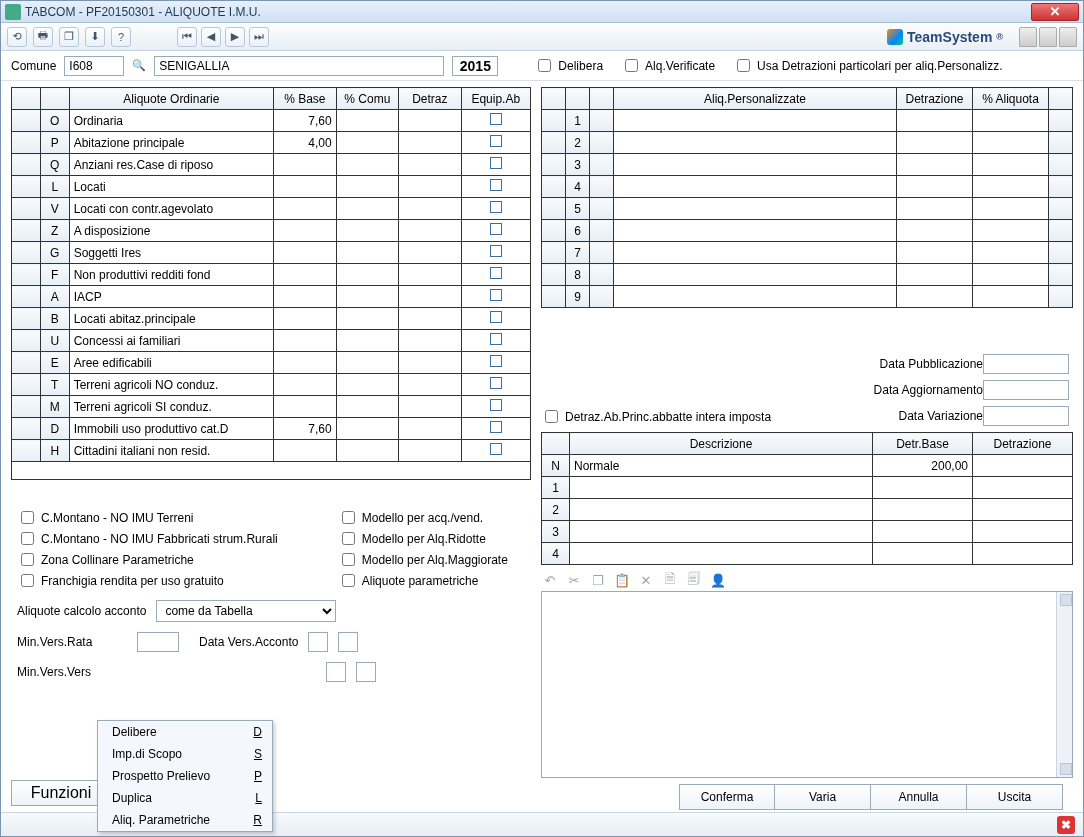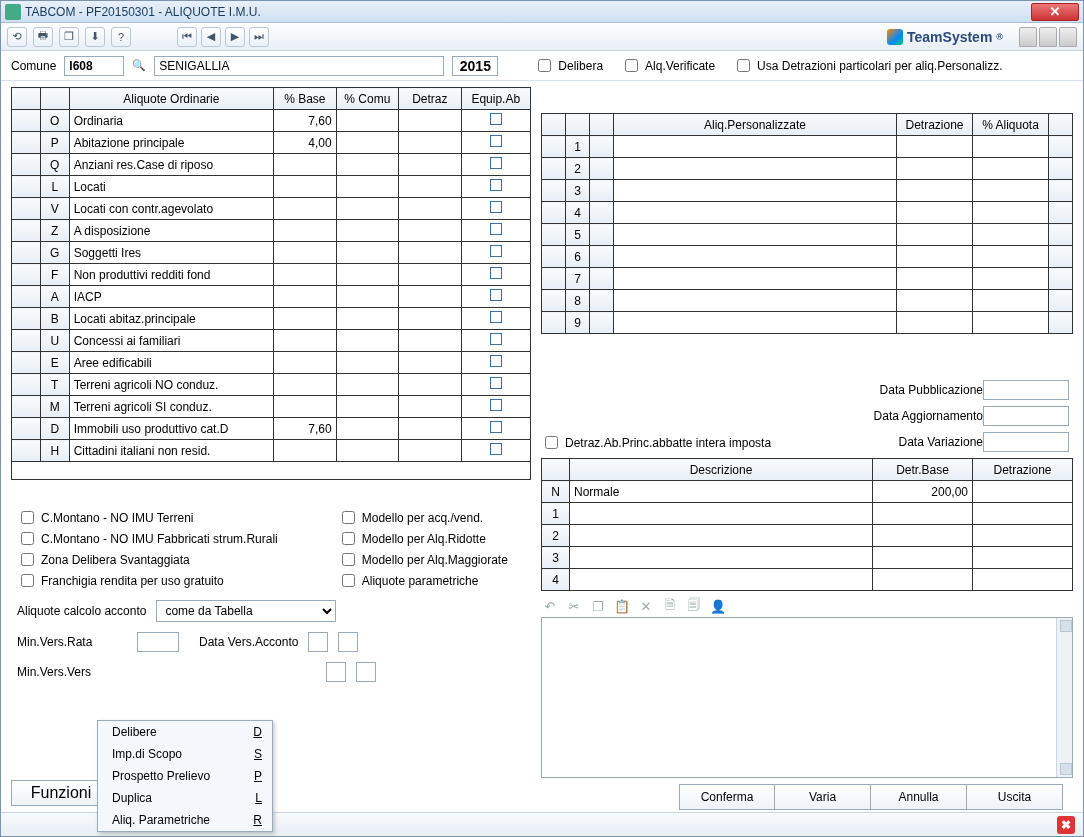--- a/index.html
+++ b/index.html
@@ -52,21 +52,21 @@
   .buttons { display: flex; justify-content: space-between; gap: 0; padding: 4px 10px 0; }
   .btn { width: 96px; height: 26px; border: 1px solid #9ab; background: linear-gradient(#fff,#eef3f8); font-size: 12px; display: flex; align-items: center; justify-content: center; }
   .btn + .btn { border-left: none; }
   .funzioni { width: 100px; height: 26px; border: 1px solid #9ab; background: linear-gradient(#fff,#eef3f8); font-size: 16px; display: flex; align-items: center; justify-content: center; }
   .statusbar { height: 24px; border-top: 1px solid #cbd6e2; background: linear-gradient(#f7fafc,#e8eef5); margin-top: 2px; position: relative; }
   .statusbar .err { position: absolute; right: 8px; top: 3px; width: 18px; height: 18px; background: #d33; color: #fff; border-radius: 3px; display: flex; align-items: center; justify-content: center; font-weight: bold; font-size: 12px; }
   .context-menu { position: absolute; left: 96px; bottom: 4px; width: 176px; background: #f4f7fb; border: 1px solid #9ab; box-shadow: 2px 2px 4px rgba(0,0,0,.2); font-size: 12px; z-index: 50; }
   .context-menu .mi { display: flex; justify-content: space-between; padding: 4px 10px 4px 14px; }
   .underline-first::first-letter { text-decoration: underline; }
   .left-tables-wrap { display:flex; flex-direction:column; }
-  .right-top-wrap { display:flex; flex-direction:column;margin-top:26px; }
+  .right-top-wrap { display:flex; flex-direction:column; }
   .blank-strip { height: 18px; border:1px solid #333; border-top:none; background:#fff; }
   .mini { width:20px; text-align:center; }
   .bottom-flex { display:flex; align-items:flex-start; gap:10px; padding: 0 10px; }
   .left-bottom { flex:1; }
 </style>
 </head>
 <body>
 
 <div class="window">
 
@@ -95,21 +95,21 @@
     </div>
     <div class="tab-end">
       <div class="t"></div>
       <div class="t"></div>
       <div class="t"></div>
     </div>
   </div>
 
   <div class="formrow">
     <span>Comune</span>
-    <input class="field" style="width: 60px; font-weight: bold;" value="I608">
+    <input class="field" style="width: 60px; font-weight: normal;" value="I608">
     <span class="lookup">🔍</span>
     <input class="field" style="width: 290px;" value="SENIGALLIA">
     <input class="field" style="width: 46px; font-weight: bold; font-size: 14px; text-align: center;" value="2015">
     <div class="checks">
       <label class="chk">
           <input type="checkbox" style="">
           <span>Delibera</span>
         </label>
       <label class="chk">
           <input type="checkbox" style="">
@@ -294,21 +294,21 @@
               <label class="chk">
                 <input type="checkbox" style="">
                 <span>C.Montano - NO IMU Terreni</span>
               </label>
               <label class="chk">
                 <input type="checkbox" style="">
                 <span>C.Montano - NO IMU Fabbricati strum.Rurali</span>
               </label>
               <label class="chk">
                 <input type="checkbox" style="">
-                <span>Zona Delibera Svantaggiata</span>
+                <span>Zona Collinare Parametriche</span>
               </label>
               <label class="chk">
                 <input type="checkbox" style="">
                 <span>Franchigia rendita per uso gratuito</span>
               </label>
             </div>
           <div class="optcol" id="optR">
               <label class="chk">
                 <input type="checkbox" style="">
                 <span>Modello per acq./vend.</span>

